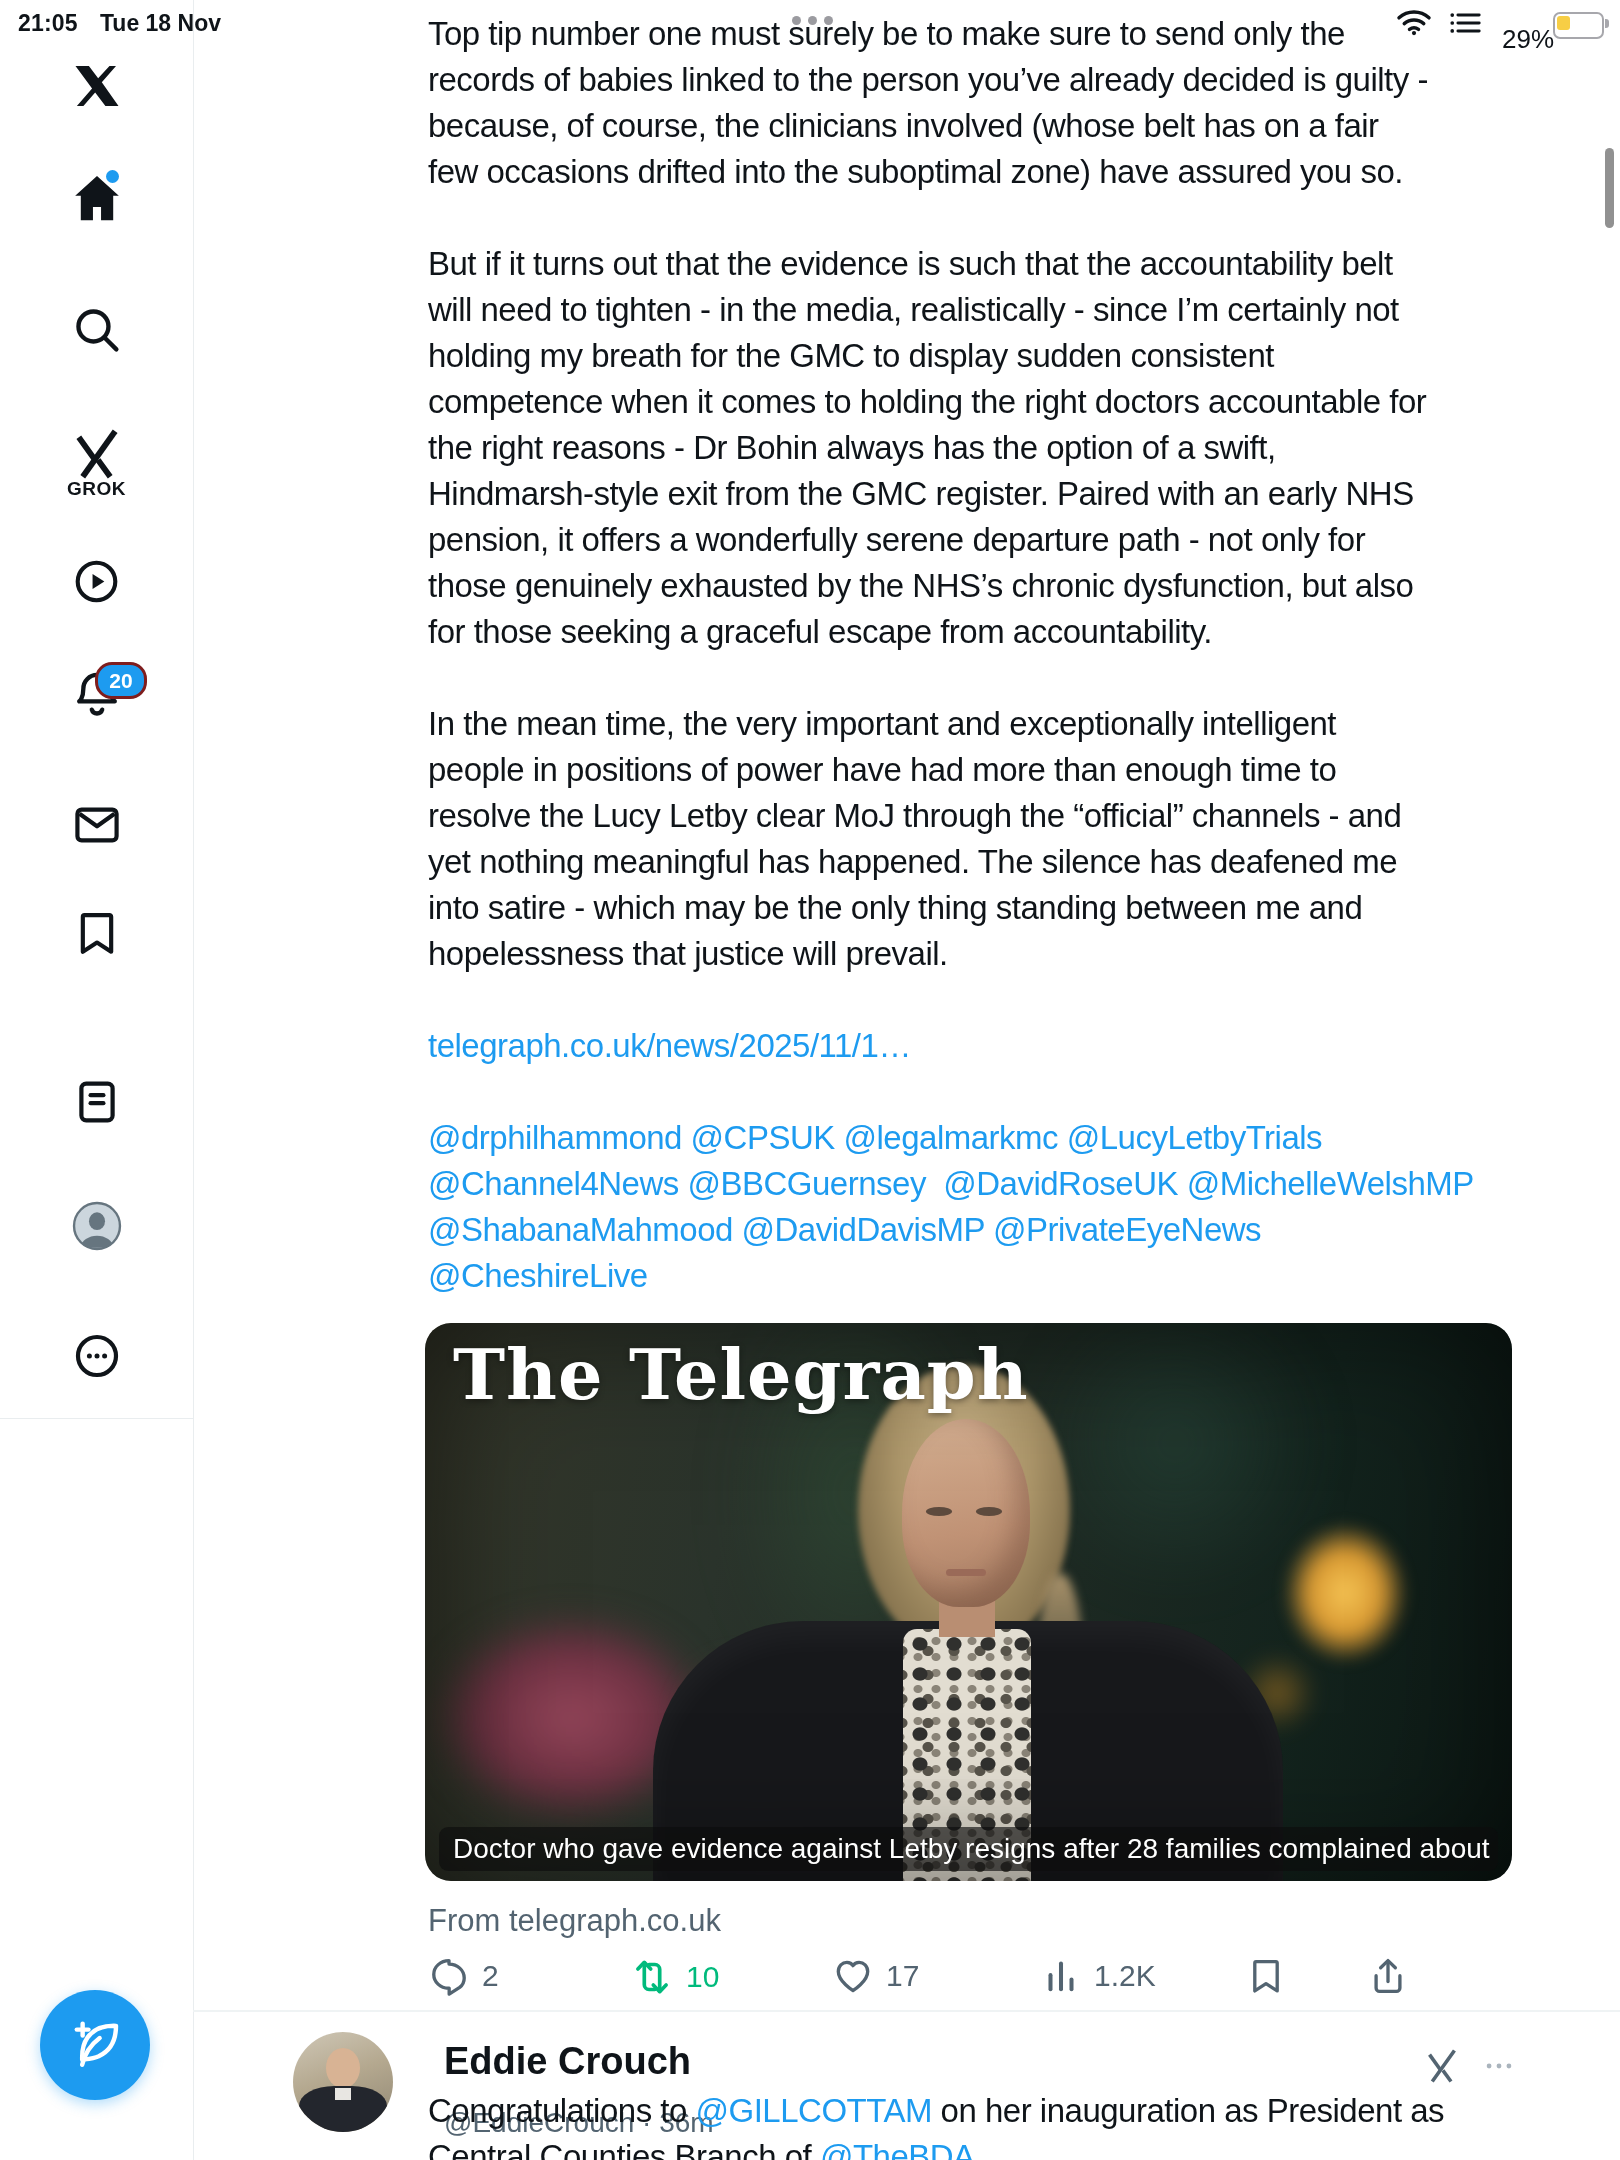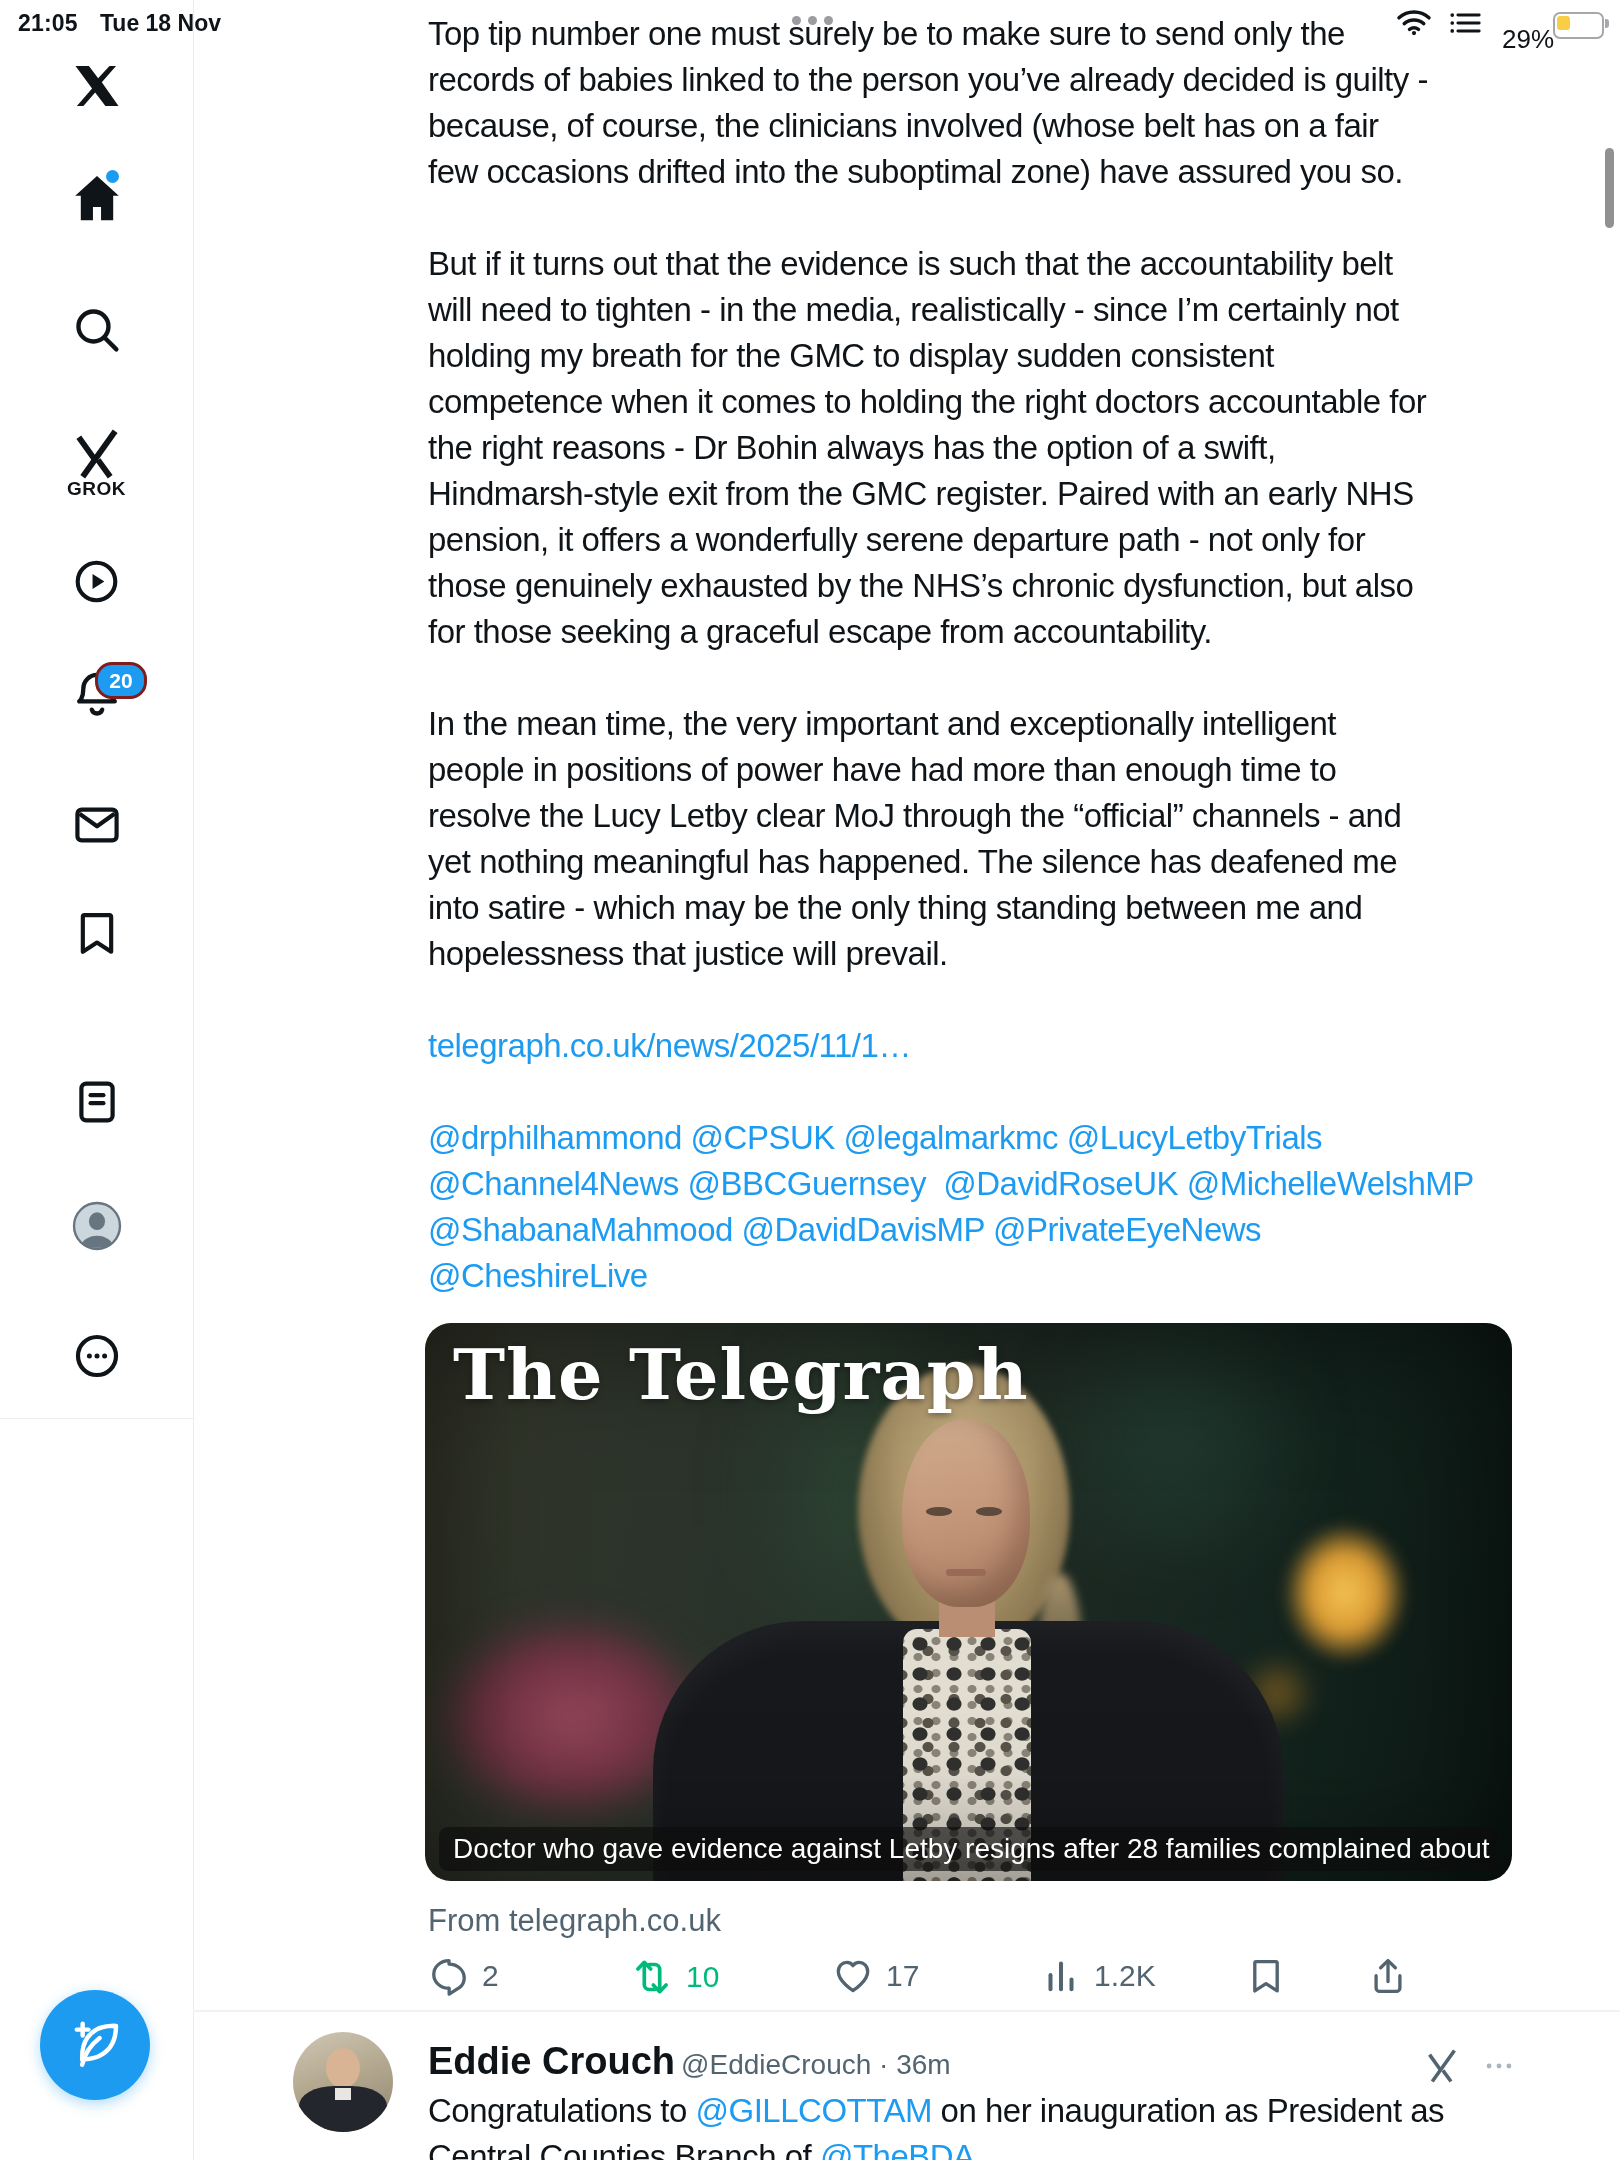--- a/index.html
+++ b/index.html
@@ -85,21 +85,21 @@
   .stat{position:absolute;top:0;display:flex;align-items:center;gap:12px;cursor:pointer;color:#536471;}
   .stat .cnt{font-size:30px;}
   .stat.repost{color:#00ba7c;}
   
   .tweet-divider{position:absolute;left:193px;top:2010px;right:0;height:2px;background:#eff3f4;}
   .nt-avatar{position:absolute;left:293px;top:2032px;width:100px;height:100px;border-radius:50%;overflow:hidden;cursor:pointer;
              background:linear-gradient(160deg,#cfc7b6 0%,#b4a88f 45%,#8e8572 100%);}
   .nt-avatar .head{position:absolute;left:33px;top:16px;width:34px;height:40px;border-radius:50%;background:#d8b394;}
   .nt-avatar .body{position:absolute;left:6px;top:54px;width:88px;height:50px;border-radius:40% 40% 0 0;background:#23262d;}
   .nt-avatar .collar{position:absolute;left:42px;top:56px;width:16px;height:12px;background:#e8e6e2;}
-  .nt-name-row{position:absolute;left:428px;top:2040px;display:flex;align-items:baseline;gap:6px;white-space:nowrap;}
+  .nt-name-row{position:absolute;left:444px;top:2040px;display:flex;align-items:baseline;gap:24px;white-space:nowrap;flex-direction:column;}
   .nt-name{font-size:38px;font-weight:700;cursor:pointer;}
   .nt-meta{font-size:28px;color:#536471;}
   .nt-right{position:absolute;left:1424px;top:2048px;display:flex;align-items:center;gap:22px;}
   .nt-line{position:absolute;left:428px;font-size:33px;letter-spacing:-.5px;white-space:pre;}
   .nt-line .mention{color:#1d9bf0;cursor:pointer;}
   .scrollbar{position:absolute;left:1605px;top:148px;width:9px;height:80px;border-radius:5px;background:#7e7e7e;opacity:.85;cursor:grab;}
 </style>
 </head>
 <body>
 

